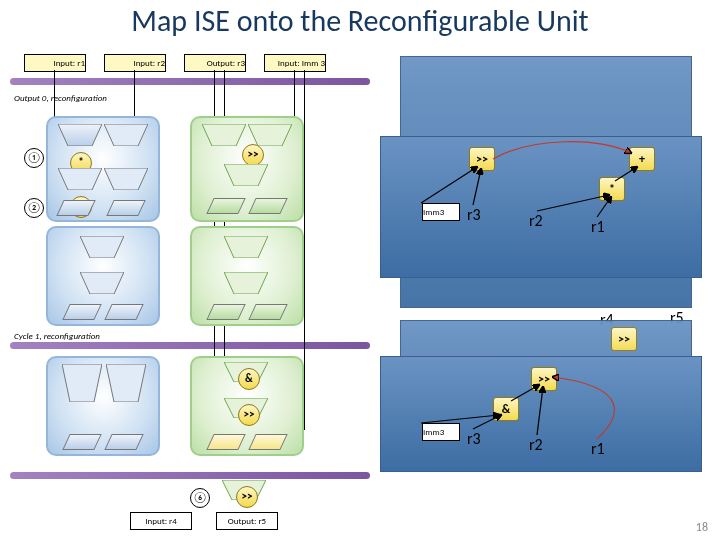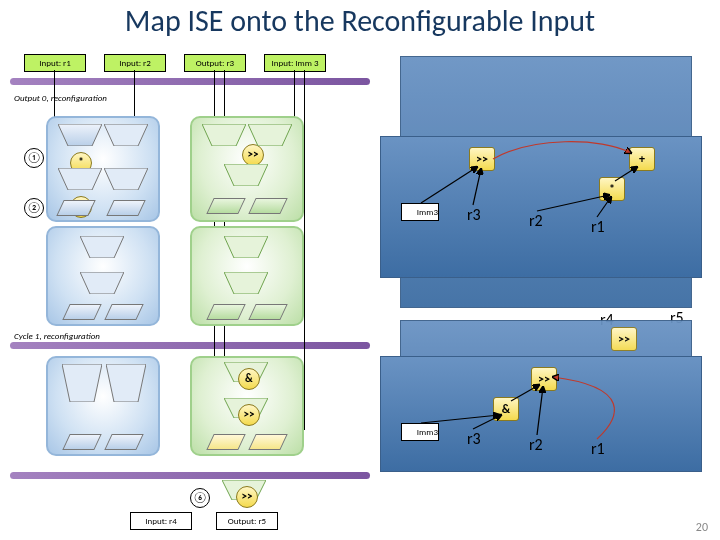--- a/index.html
+++ b/index.html
@@ -28,23 +28,23 @@
     color: #888;
   }
   
   .inputbox {
     position: absolute;
     top: 54px;
     width: 60px;
     height: 16px;
     border: 1px solid #000;
     font-size: 9px;
-    text-align: center;
+    text-align: right;
     line-height: 16px;
-    background: #bef264;
+    background: #fef9c3;
   }
   .bus {
     position: absolute;
     left: 10px;
     height: 7px;
     border-radius: 4px;
   }
   .bus.top { top: 78px; width: 360px; background: linear-gradient(to right,#a482c0,#7b55a0); }
   .bus.mid { top: 342px; width: 360px; background: linear-gradient(to right,#a482c0,#7b55a0); }
   .bus.bot { top: 472px; width: 360px; background: linear-gradient(to right,#a482c0,#7b55a0); }
@@ -98,32 +98,32 @@
   .rlabel {
     position:absolute; color:#000; font-size:16px; font-weight:400;
   }
   .node-op {
     position:absolute; width:24px; height:22px; border-radius:3px;
     background:linear-gradient(#fff6c3,#f4da4e); border:1px solid #8b7a1e;
     font-size:12px; line-height:22px; text-align:center; font-weight:bold;
   }
   .node-box {
     position:absolute; width:36px; height:16px; border:1px solid #000;
-    background:#fff; font-size:9px; line-height:16px; text-align:right;
+    background:#fff; font-size:9px; line-height:16px; text-align:left;margin-left:21px;
   }
   .arrow { position:absolute; stroke:#000; fill:none; stroke-width:1.2; }
 
   
   .vline { position:absolute; width:1px; background:#000; }
 </style>
 </head>
 <body>
 
-<div class="title">Map ISE onto the Reconfigurable Input</div>
-<div class="pagenum">20</div>
+<div class="title">Map ISE onto the Reconfigurable Unit</div>
+<div class="pagenum">18</div>
 
 <div class="inputbox" style="left:24px">Input: r1</div>
 <div class="inputbox" style="left:104px">Input: r2</div>
 <div class="inputbox" style="left:184px">Output: r3</div>
 <div class="inputbox" style="left:264px">Input: Imm 3</div>
 
 <div class="bus top"></div>
 <div class="bus mid"></div>
 <div class="bus bot"></div>
 

